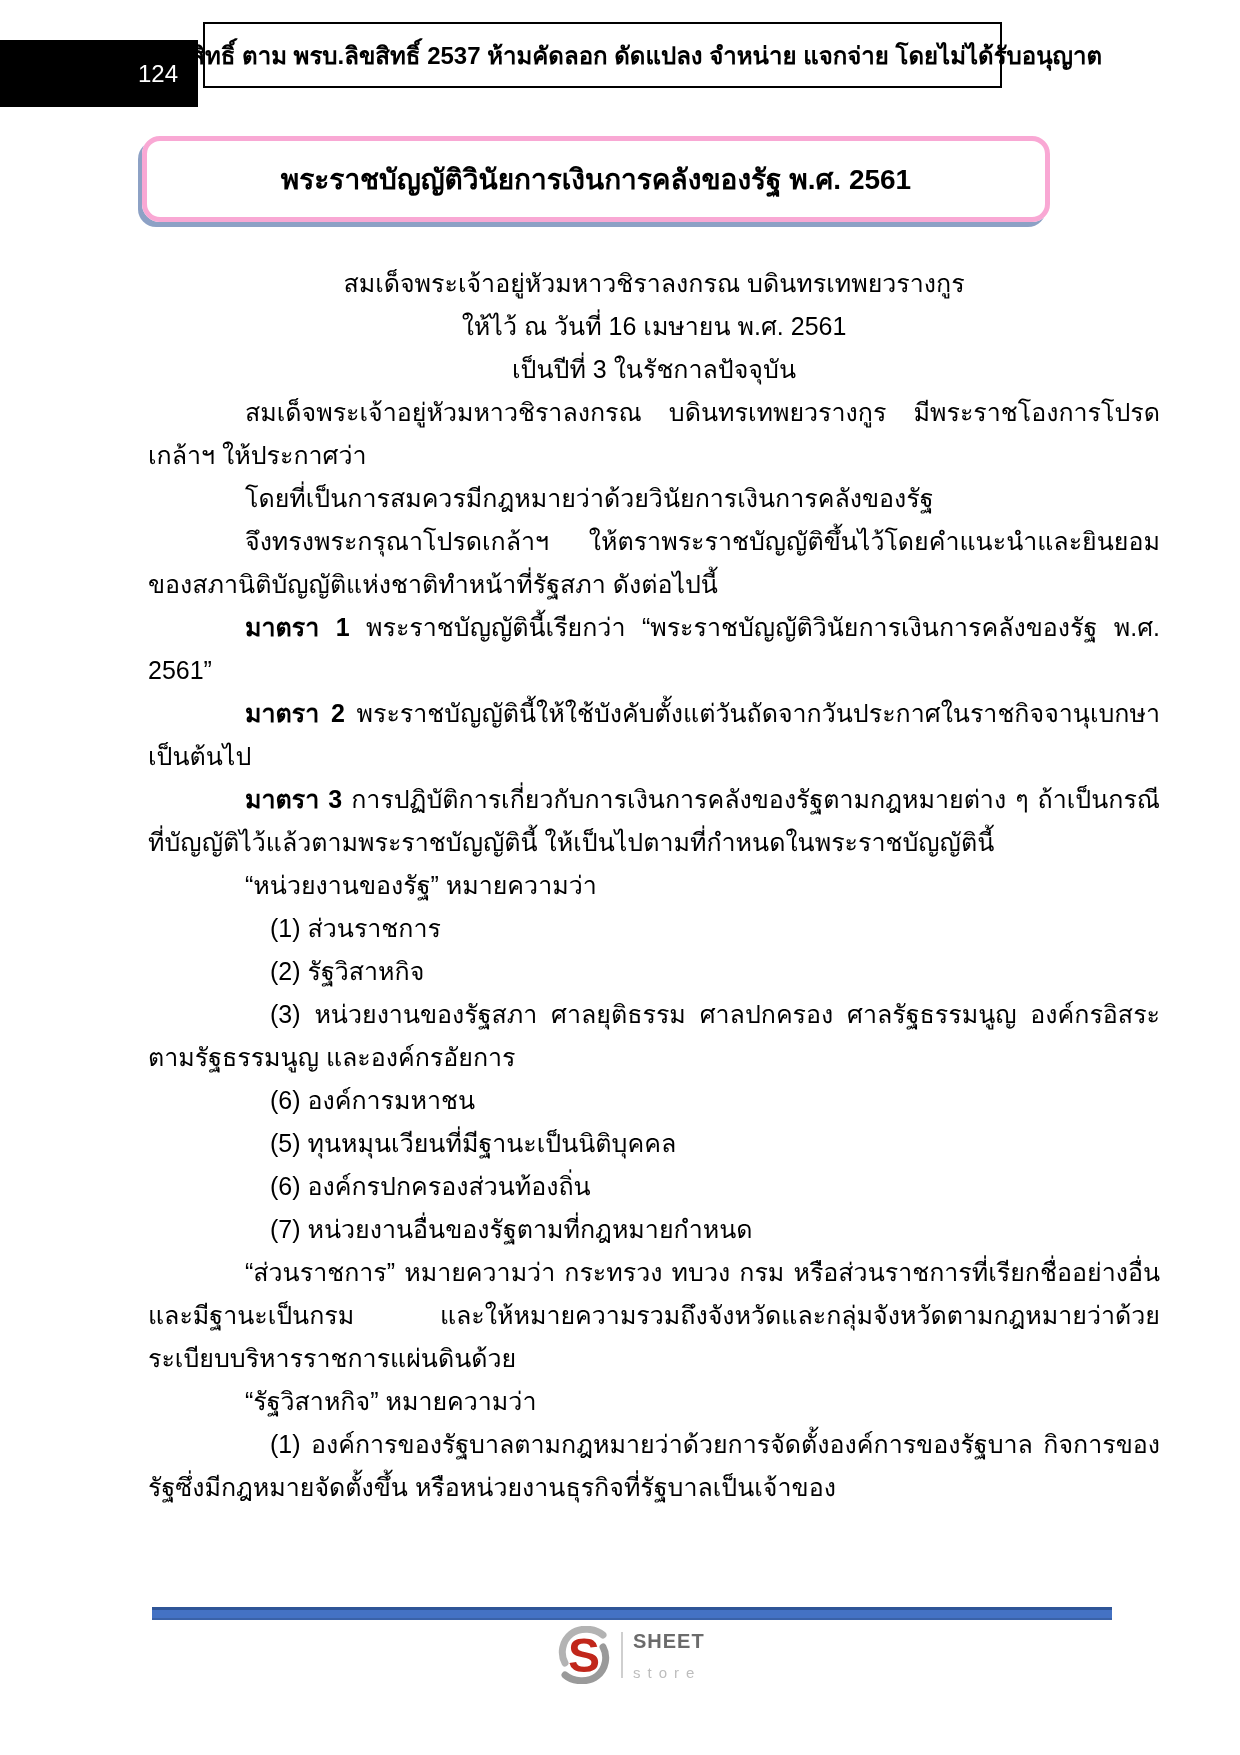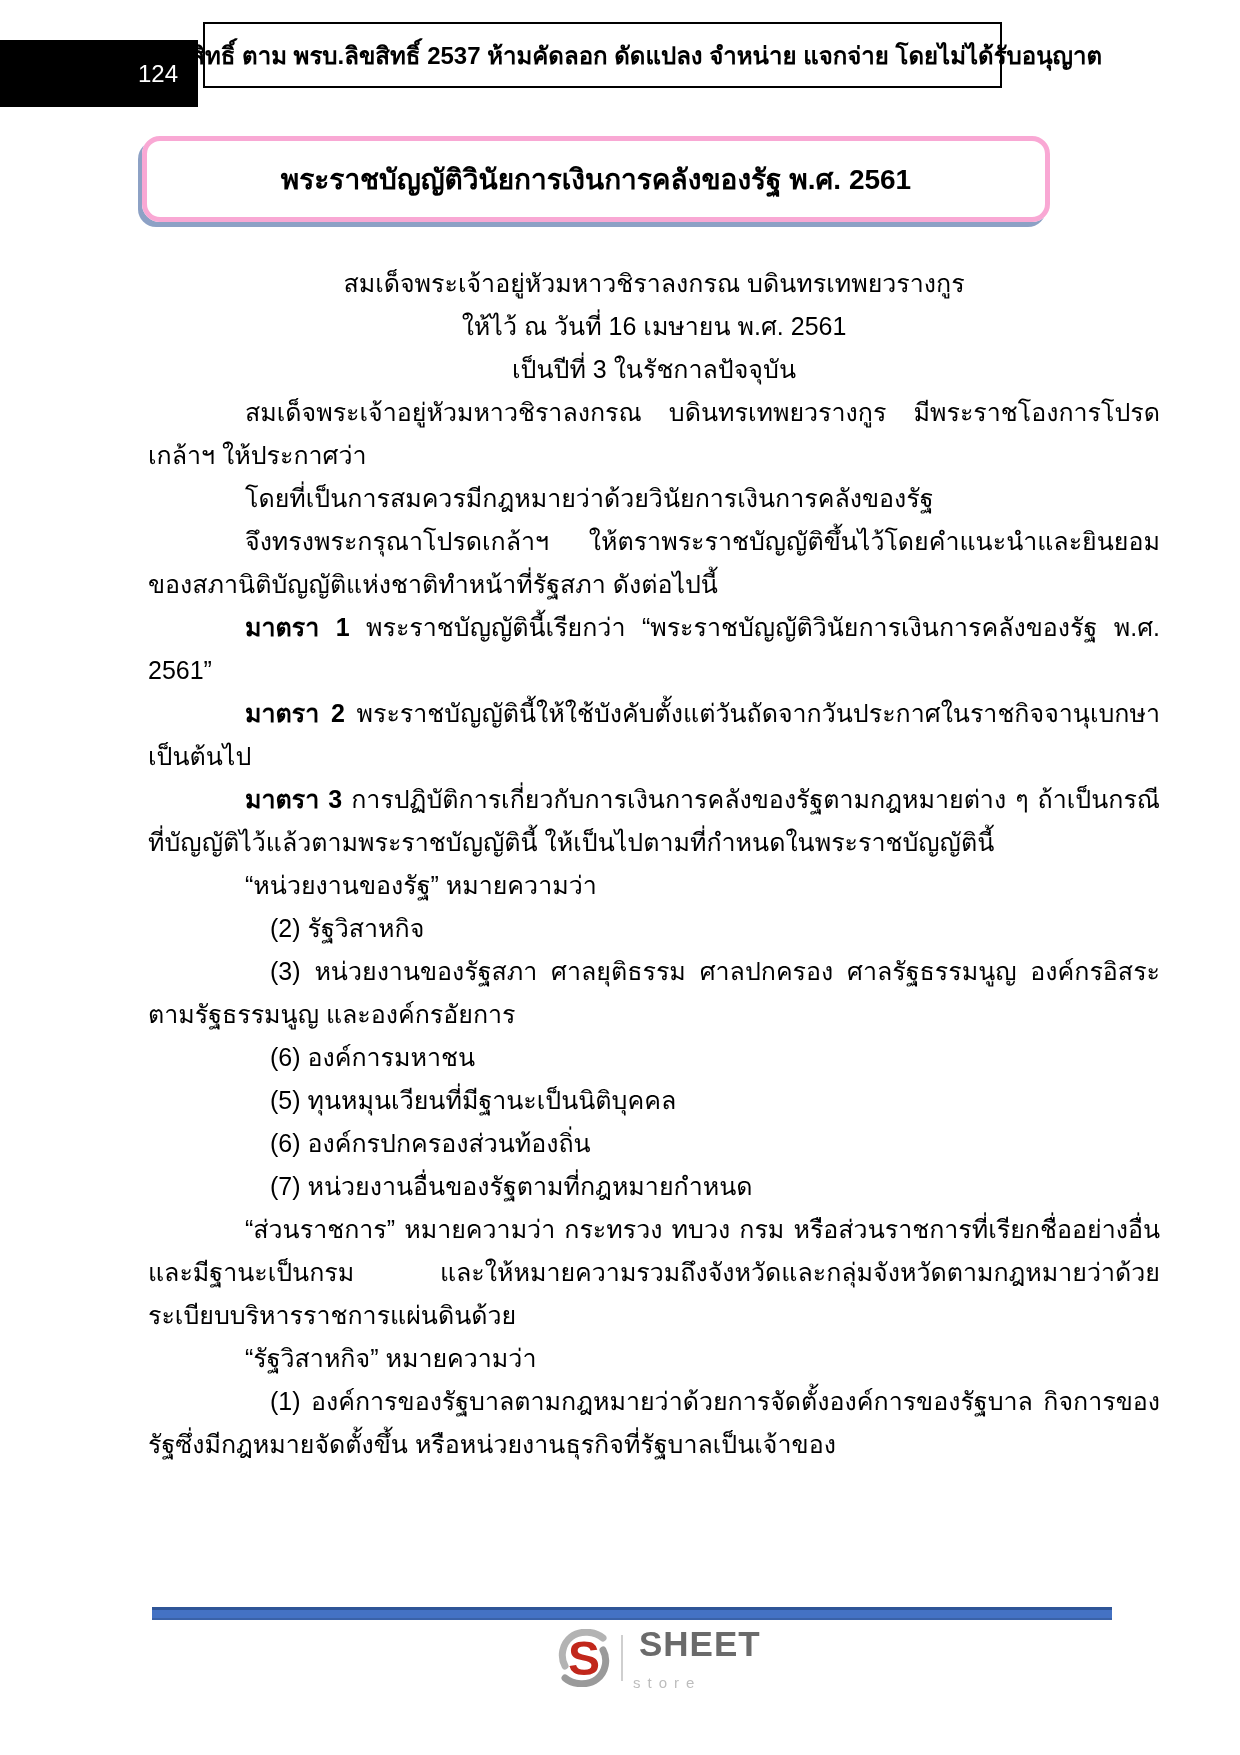--- a/index.html
+++ b/index.html
@@ -26,21 +26,21 @@
   .para{text-indent:97px;text-align:justify;}
   .item{text-indent:122px;text-align:justify;}
   .sec{font-weight:bold;}
 
   
   .footer-bar{position:absolute;left:152px;top:1607px;width:960px;height:8px;background:#4472c4;
     border-top:3px solid #2f5597;border-bottom:2px solid #3a62a8;}
   .footer-logo{position:absolute;left:557px;top:1626px;display:flex;align-items:center;gap:10px;}
   .logo-divider{width:2px;height:46px;background:#cfcfcf;}
   .brand{display:flex;flex-direction:column;line-height:1;}
-  .brand-name{font-size:35px;font-weight:bold;color:#6b6b6b;letter-spacing:1px;margin-left:6px;}
+  .brand-name{font-size:20px;font-weight:bold;color:#6b6b6b;letter-spacing:1px;}
   .brand-sub{font-size:15px;color:#bdbdbd;letter-spacing:7px;margin-top:14px;}
 </style>
 </head>
 <body>
 
 <div class="page">
 
   <div class="pageno-box">
     <span>124</span>
   </div>
@@ -59,20 +59,21 @@
 
     <p class="para">สมเด็จพระเจ้าอยู่หัวมหาวชิราลงกรณ บดินทรเทพยวรางกูร มีพระราชโองการโปรดเกล้าฯ ให้ประกาศว่า</p>
     <p class="para">โดยที่เป็นการสมควรมีกฎหมายว่าด้วยวินัยการเงินการคลังของรัฐ</p>
     <p class="para">จึงทรงพระกรุณาโปรดเกล้าฯ ให้ตราพระราชบัญญัติขึ้นไว้โดยคำแนะนำและยินยอมของสภานิติบัญญัติแห่งชาติทำหน้าที่รัฐสภา ดังต่อไปนี้</p>
 
     <p class="para"><span class="sec">มาตรา 1</span><span> พระราชบัญญัตินี้เรียกว่า “พระราชบัญญัติวินัยการเงินการคลังของรัฐ พ.ศ. 2561”</span></p>
     <p class="para"><span class="sec">มาตรา 2</span><span> พระราชบัญญัตินี้ให้ใช้บังคับตั้งแต่วันถัดจากวันประกาศในราชกิจจานุเบกษาเป็นต้นไป</span></p>
     <p class="para"><span class="sec">มาตรา 3</span><span> การปฏิบัติการเกี่ยวกับการเงินการคลังของรัฐตามกฎหมายต่าง ๆ ถ้าเป็นกรณีที่บัญญัติไว้แล้วตามพระราชบัญญัตินี้ ให้เป็นไปตามที่กำหนดในพระราชบัญญัตินี้</span></p>
 
     <p class="para">“หน่วยงานของรัฐ” หมายความว่า</p>
+    <p class="item">(1) ส่วนราชการ</p>
     <p class="item">(2) รัฐวิสาหกิจ</p>
     <p class="item">(3) หน่วยงานของรัฐสภา ศาลยุติธรรม ศาลปกครอง ศาลรัฐธรรมนูญ องค์กรอิสระตามรัฐธรรมนูญ และองค์กรอัยการ</p>
     <p class="item">(6) องค์การมหาชน</p>
     <p class="item">(5) ทุนหมุนเวียนที่มีฐานะเป็นนิติบุคคล</p>
     <p class="item">(6) องค์กรปกครองส่วนท้องถิ่น</p>
     <p class="item">(7) หน่วยงานอื่นของรัฐตามที่กฎหมายกำหนด</p>
 
     <p class="para">“ส่วนราชการ” หมายความว่า กระทรวง ทบวง กรม หรือส่วนราชการที่เรียกชื่ออย่างอื่นและมีฐานะเป็นกรม และให้หมายความรวมถึงจังหวัดและกลุ่มจังหวัดตามกฎหมายว่าด้วยระเบียบบริหารราชการแผ่นดินด้วย</p>
     <p class="para">“รัฐวิสาหกิจ” หมายความว่า</p>
     <p class="item">(1) องค์การของรัฐบาลตามกฎหมายว่าด้วยการจัดตั้งองค์การของรัฐบาล กิจการของรัฐซึ่งมีกฎหมายจัดตั้งขึ้น หรือหน่วยงานธุรกิจที่รัฐบาลเป็นเจ้าของ</p>

